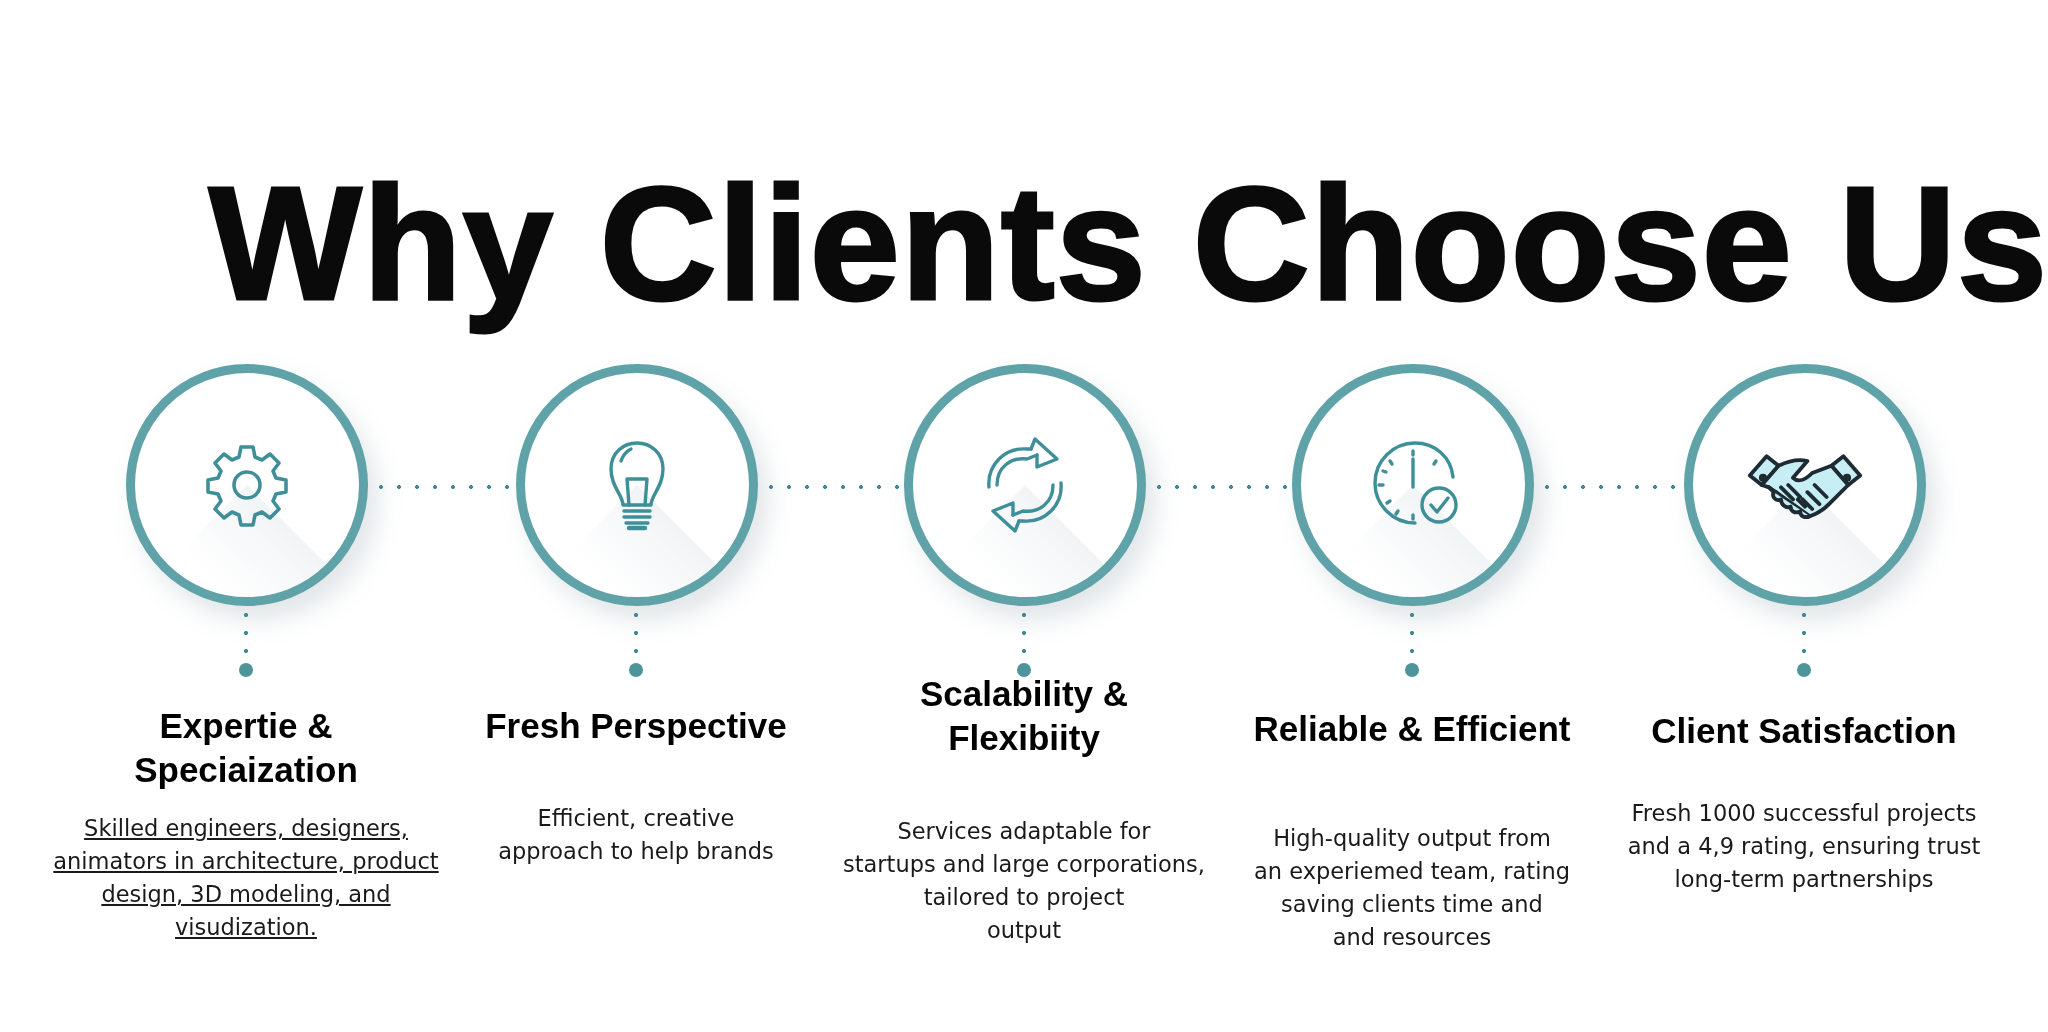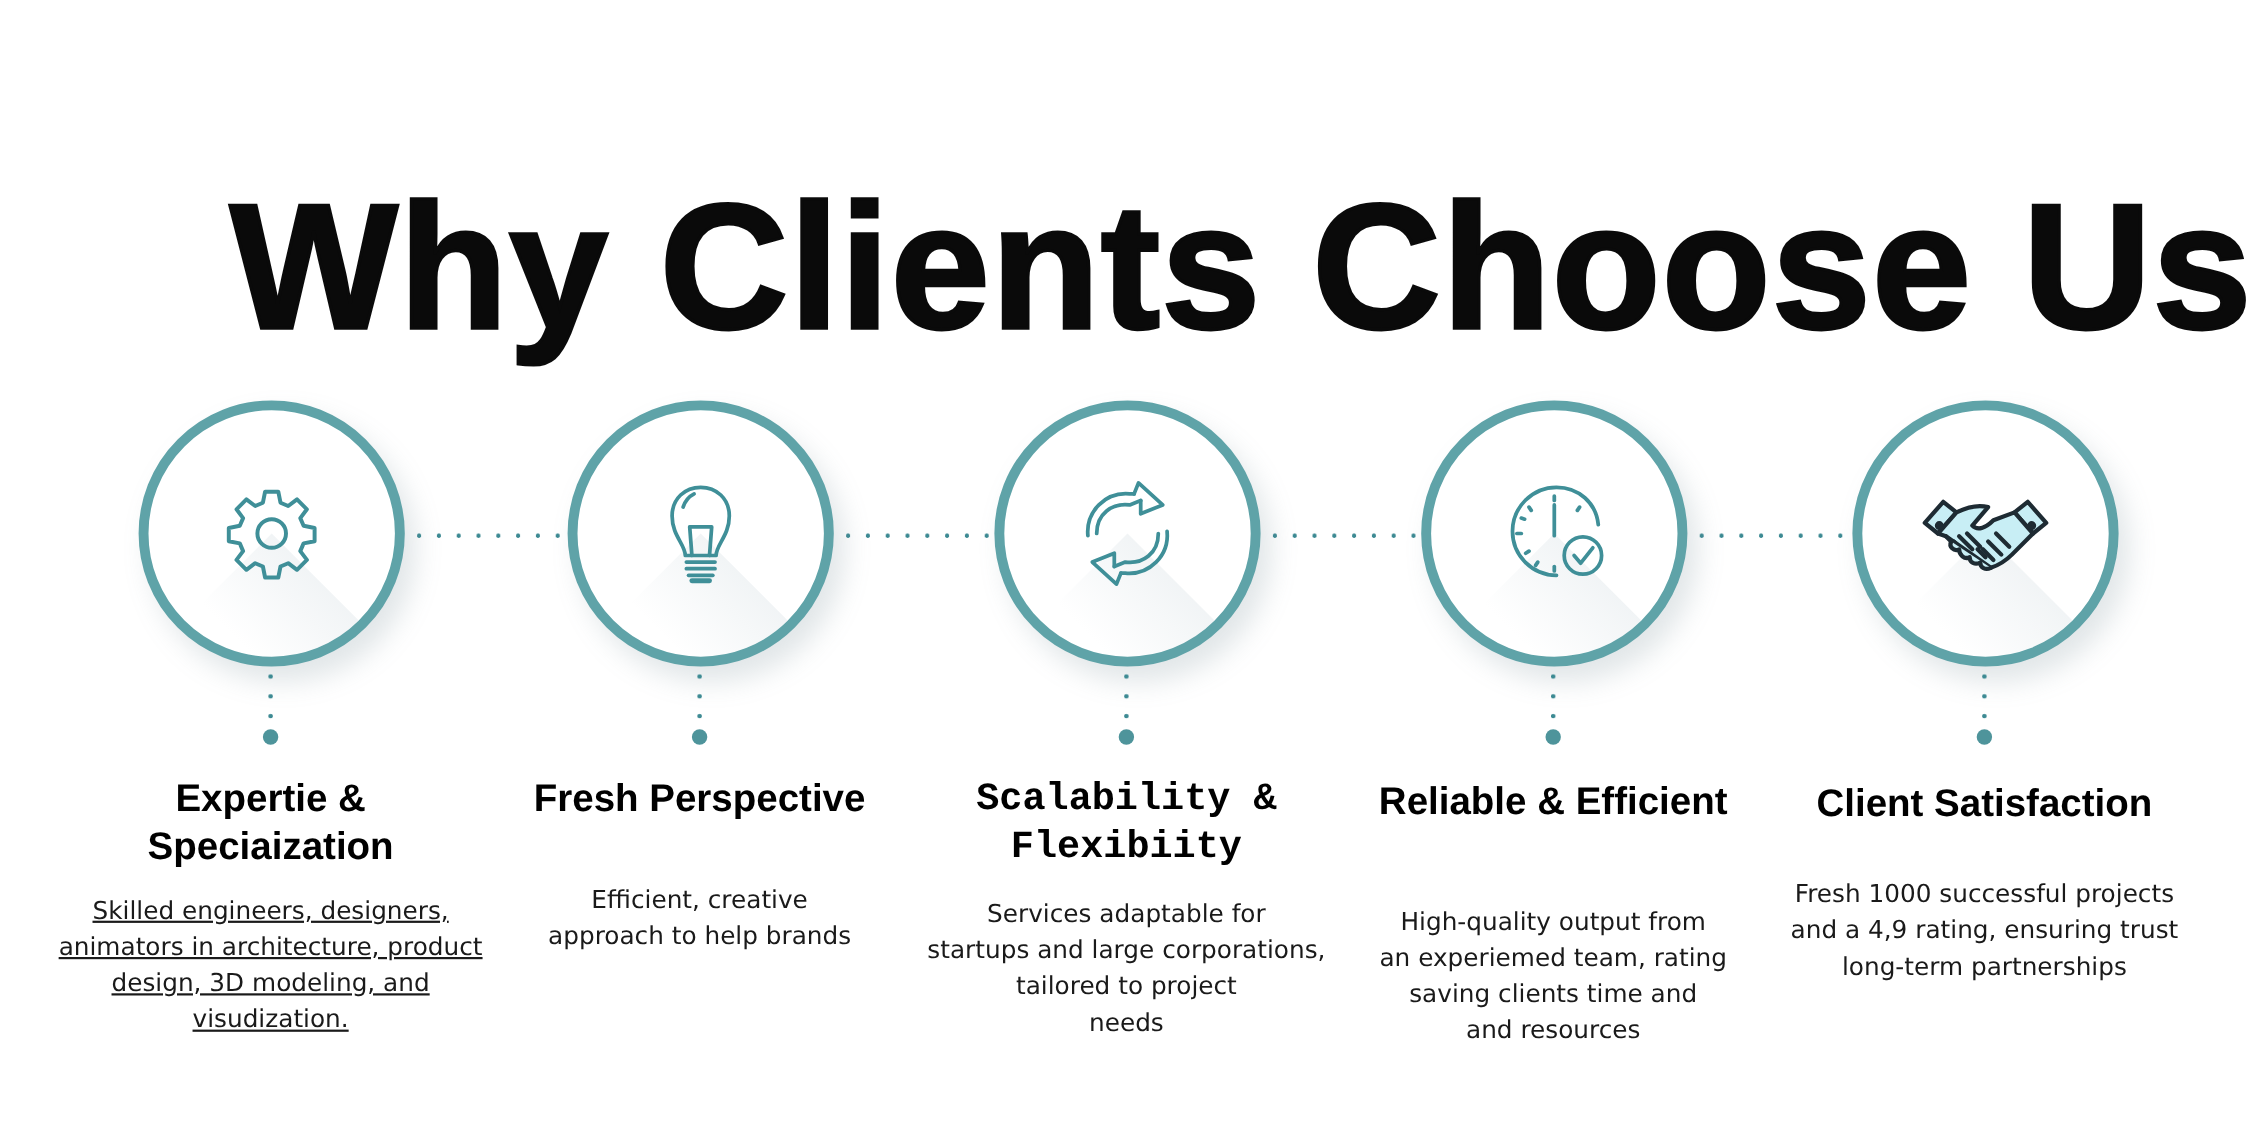--- a/index.html
+++ b/index.html
@@ -182,29 +182,29 @@
         <path d="M22 50 C22 32 36 22 52 24 L62 20"></path>
         <path d="M56 14 L60 4 L82 24 L62 32 L62 20"></path>
         <path d="M86 48 C88 70 70 88 48 86 L44 86"></path>
         <path d="M78 50 C78 68 64 78 48 76 L38 80"></path>
         <path d="M44 86 L40 96 L18 76 L38 68 L38 80"></path>
       </g>
     </svg>
   </div>
   <div class="vline"></div>
   <div class="vdot"></div>
-  <div class="heading" style="top:704px;font-family:Liberation Mono, monospace;">
+  <div class="heading" style="top:672px;">
     <span>Scalability &amp;</span>
     <span>Flexibiity</span>
   </div>
   <div class="body-text" style="top:815px;">
     <span>Services adaptable for</span>
     <span>startups and large corporations,</span>
     <span>tailored to project</span>
-    <span>needs</span>
+    <span>output</span>
   </div>
 </div>
 
 <div class="step" style="left:1212px;">
   <div class="circle">
     <svg class="icon" viewBox="0 0 100 100">
       <g fill="none" stroke="#3f8f98" stroke-width="3.4" stroke-linecap="round" stroke-linejoin="round">
         <path d="M52 88 C30 88 12 70 12 48 C12 26 30 8 52 8 C72 8 88 22 90 42"></path>
         <line x1="50" y1="16" x2="50" y2="20"></line>
         <line x1="50" y1="24" x2="50" y2="52"></line>

